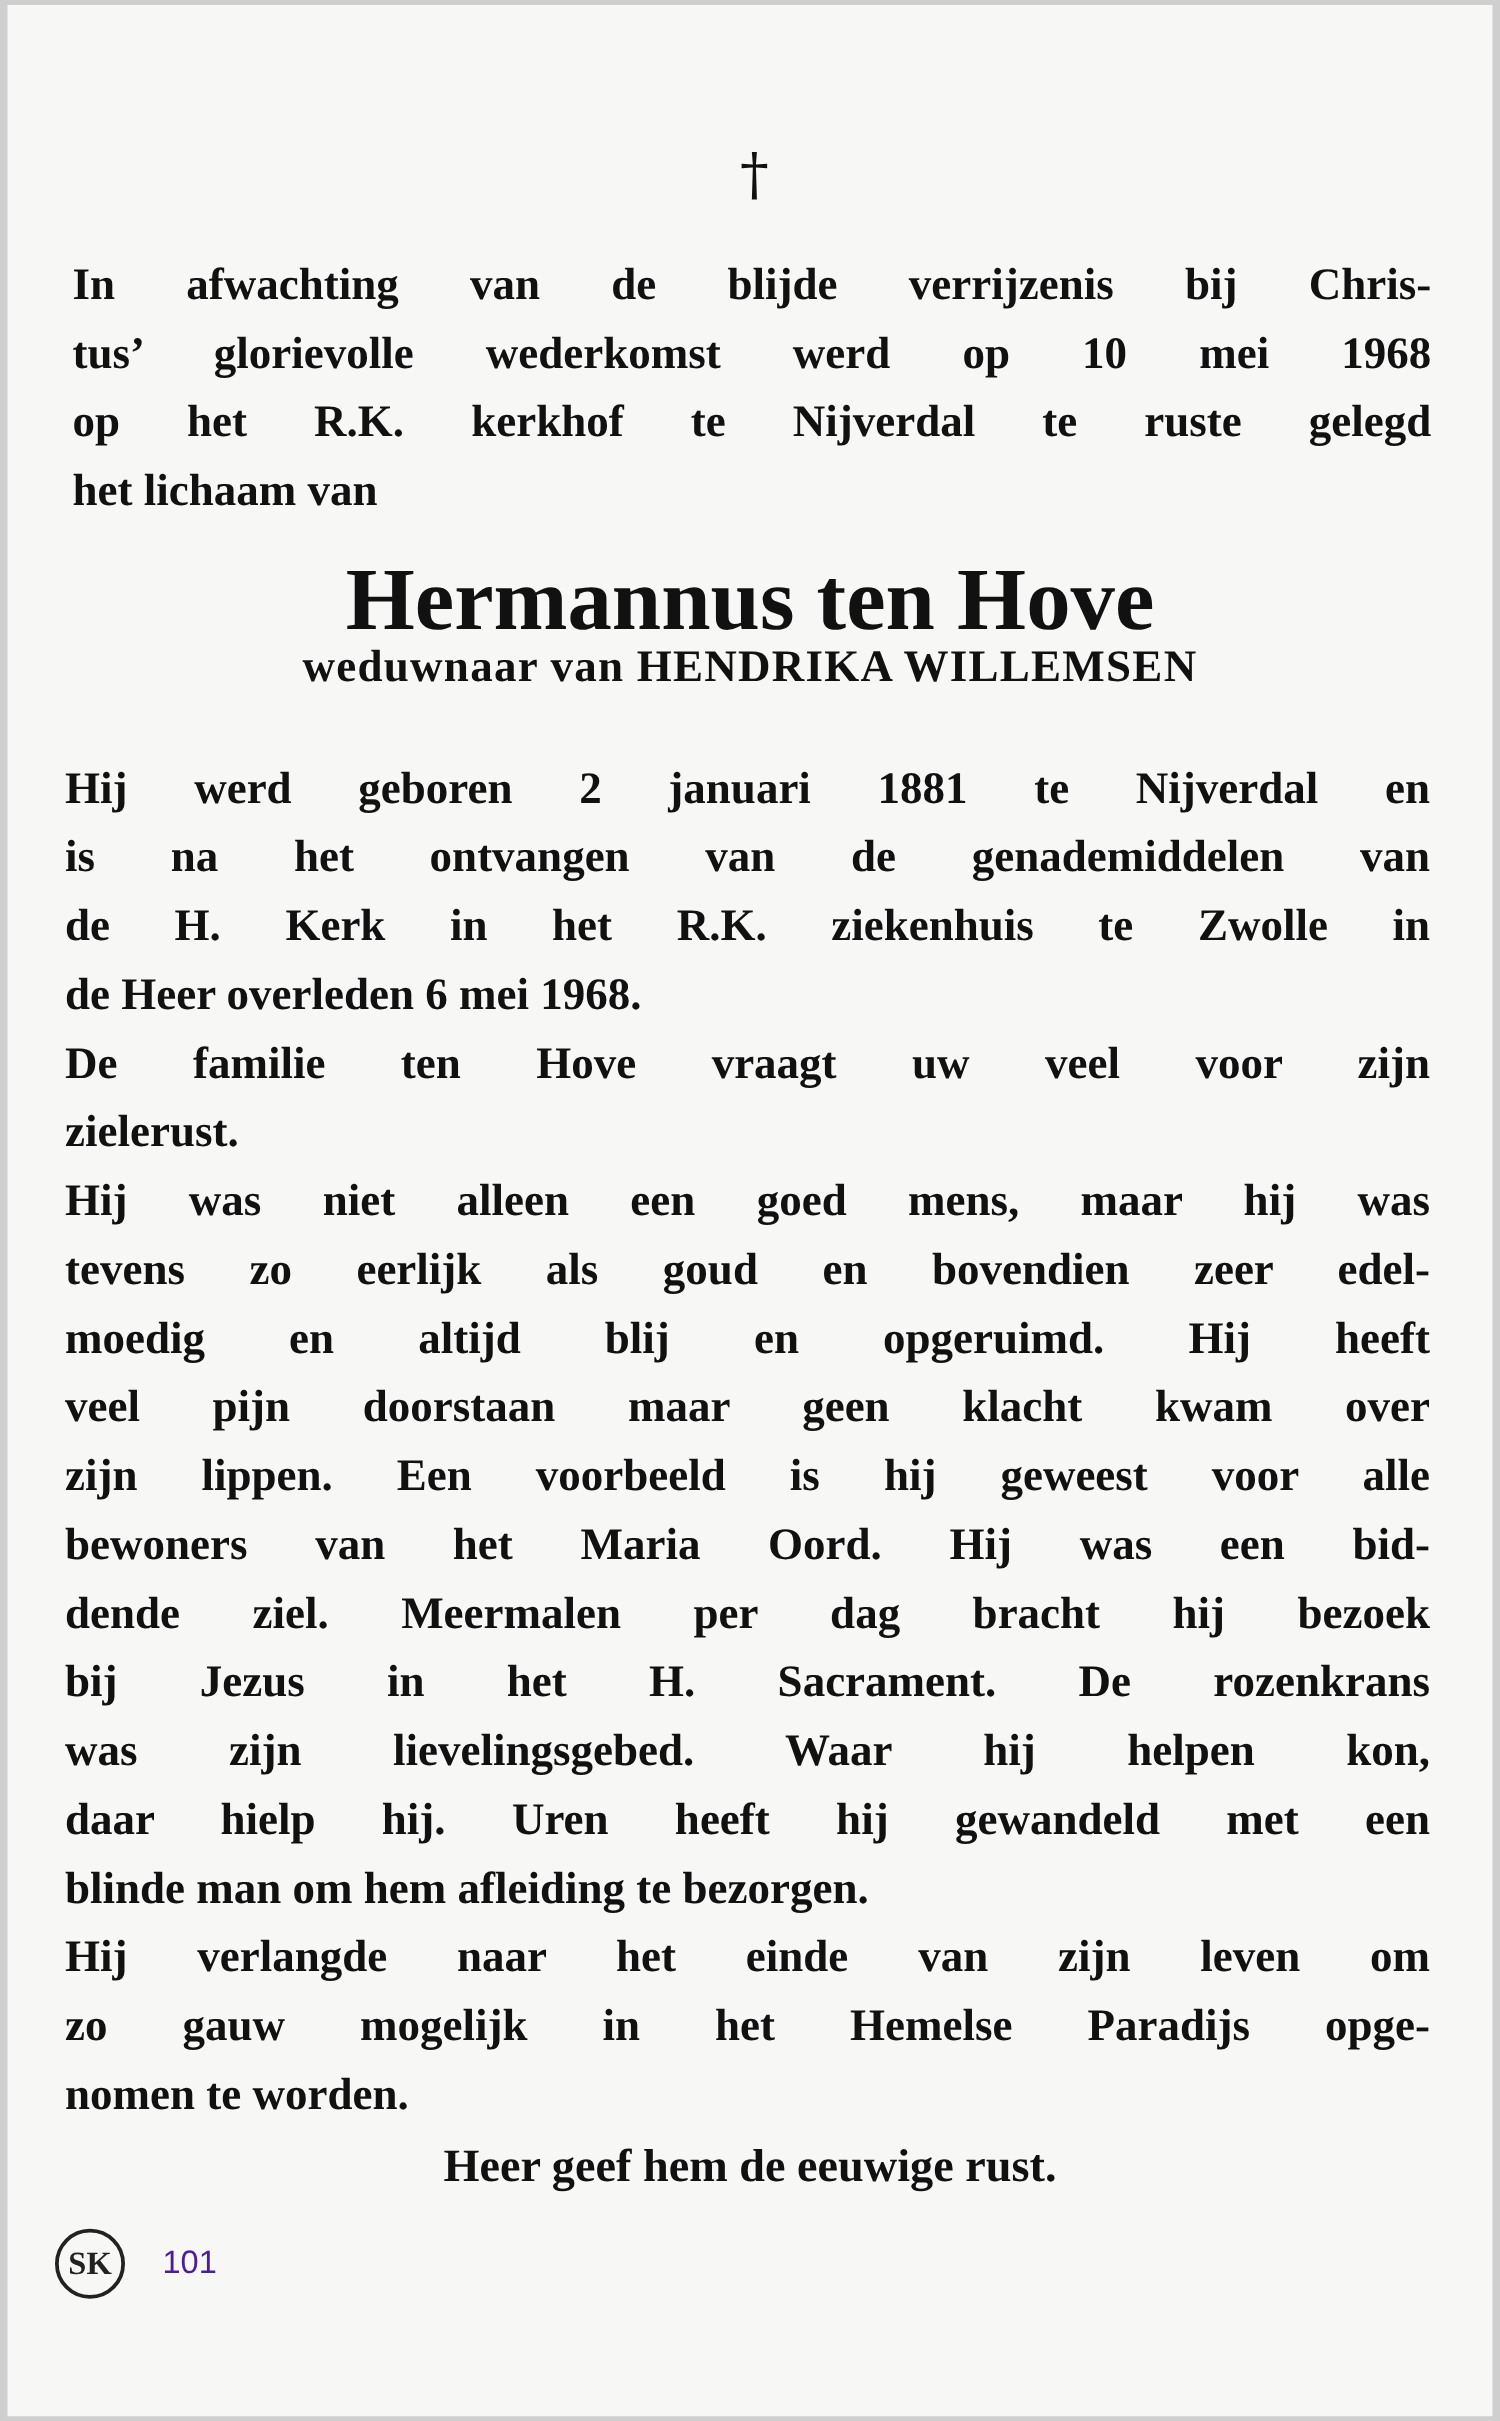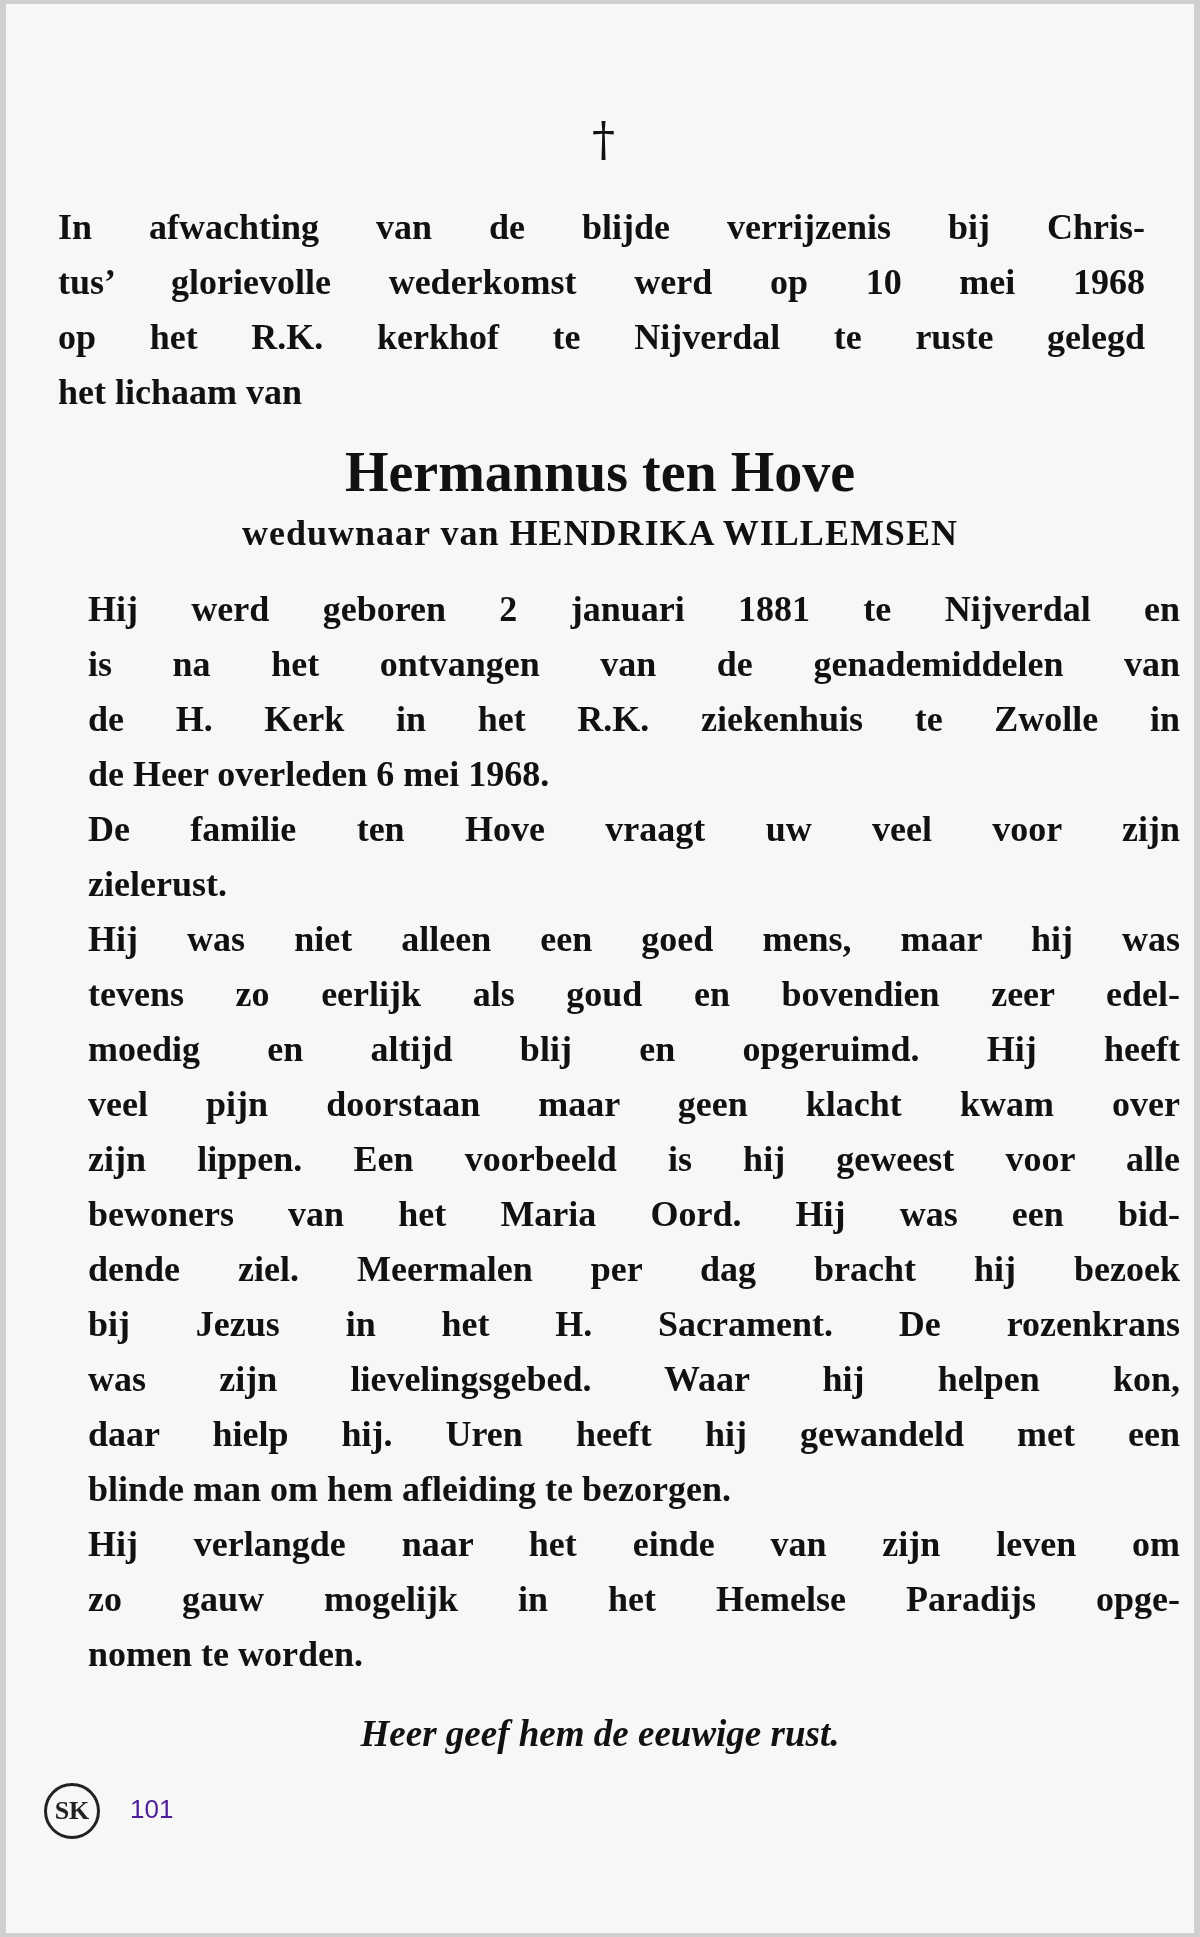--- a/index.html
+++ b/index.html
@@ -3,43 +3,43 @@
 <meta charset="utf-8">
 <style>
   html,body{margin:0;padding:0;}
   body{width:1200px;height:1937px;background:#cfcfcf;position:relative;overflow:hidden;}
   .card{position:absolute;left:6px;top:4px;width:1188px;height:1929px;background:#f7f7f6;}
   .txt{font-family:"Liberation Serif",serif;color:#111;font-weight:bold;}
   .cross{position:absolute;left:592px;top:112px;font-size:46px;font-family:"DejaVu Serif",serif;color:#111;}
   .para{position:absolute;font-size:36px;line-height:55px;text-align:justify;text-align-last:justify;}
   .para .line{display:block;height:55px;white-space:nowrap;text-align:justify;text-align-last:justify;}
   .para .last{text-align-last:left;}
-  .name{position:absolute;left:0;width:1200px;top:440px;text-align:center;font-size:56px;}
+  .name{position:absolute;left:0;width:1200px;top:440px;text-align:center;font-size:71px;}
   .sub{position:absolute;left:0;width:1200px;top:512px;text-align:center;font-size:36px;letter-spacing:1px;}
-  .closing{position:absolute;left:0;width:1200px;top:1712px;text-align:center;font-size:37px;font-style:italic;}
+  .closing{position:absolute;left:0;width:1200px;top:1712px;text-align:center;font-size:37px;}
   .logo{position:absolute;left:44px;top:1783px;width:56px;height:56px;border:3px solid #222;border-radius:50%;box-sizing:border-box;font-family:"Liberation Serif",serif;font-size:26px;font-weight:bold;display:flex;align-items:center;justify-content:center;color:#222;}
   .num{position:absolute;left:130px;top:1794px;font-family:"Liberation Sans",sans-serif;font-size:26px;color:#4c1d95;}
 </style>
 </head>
 <body>
 
 <div class="card"></div>
 <div class="cross">†</div>
 
 <div class="para txt" id="intro" style="left:58px;width:1087px;top:200px;">
     <span class="line">In afwachting van de blijde verrijzenis bij Chris-</span>
     <span class="line">tus’ glorievolle wederkomst werd op 10 mei 1968</span>
     <span class="line">op het R.K. kerkhof te Nijverdal te ruste gelegd</span>
     <span class="line last">het lichaam van</span>
   </div>
 
 <div class="name txt">Hermannus ten Hove</div>
 <div class="sub txt">weduwnaar van HENDRIKA WILLEMSEN</div>
 
-<div class="para txt" id="body" style="left:52px;width:1092px;top:582px;margin-left:36px;">
+<div class="para txt" id="body" style="left:52px;width:1092px;top:603px;">
     <span class="line">Hij werd geboren 2 januari 1881 te Nijverdal en</span>
     <span class="line">is na het ontvangen van de genademiddelen van</span>
     <span class="line">de H. Kerk in het R.K. ziekenhuis te Zwolle in</span>
     <span class="line last">de Heer overleden 6 mei 1968.</span>
     <span class="line">De familie ten Hove vraagt uw veel voor zijn</span>
     <span class="line last">zielerust.</span>
     <span class="line">Hij was niet alleen een goed mens, maar hij was</span>
     <span class="line">tevens zo eerlijk als goud en bovendien zeer edel-</span>
     <span class="line">moedig en altijd blij en opgeruimd. Hij heeft</span>
     <span class="line">veel pijn doorstaan maar geen klacht kwam over</span>

